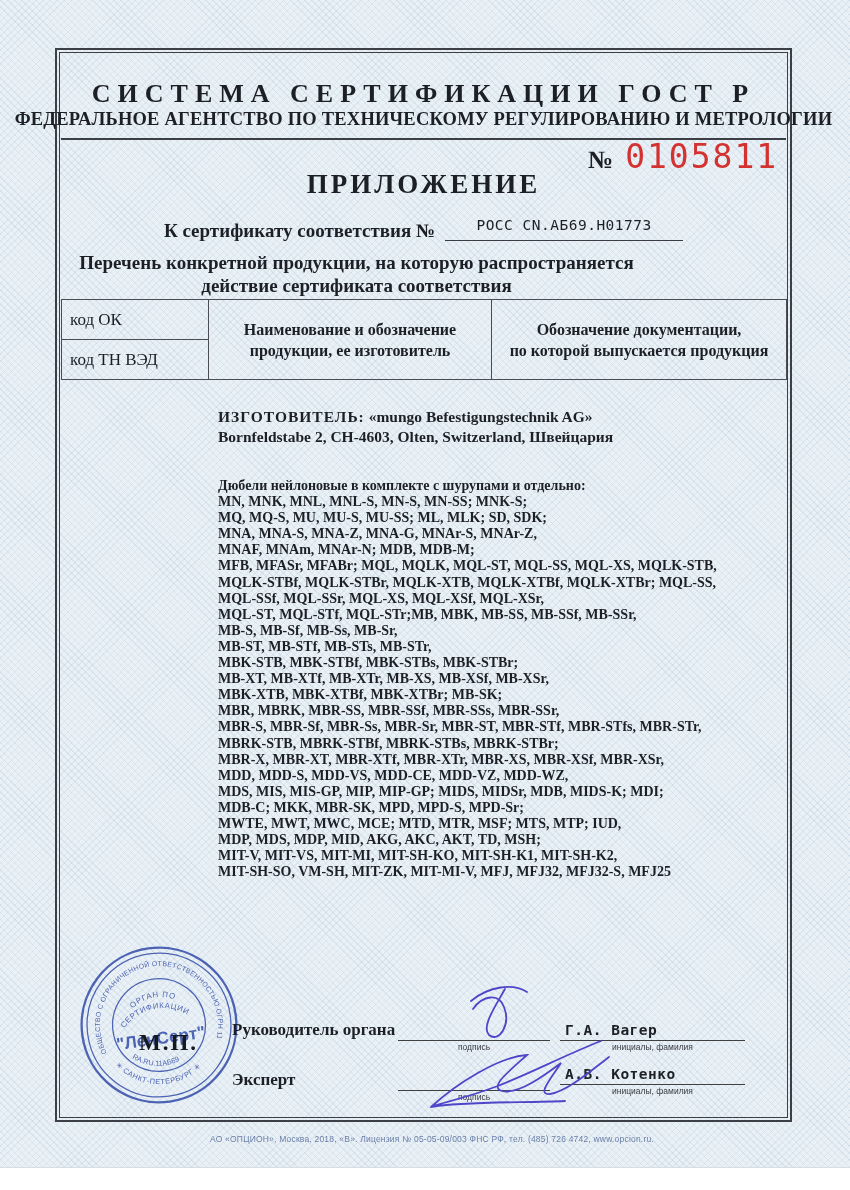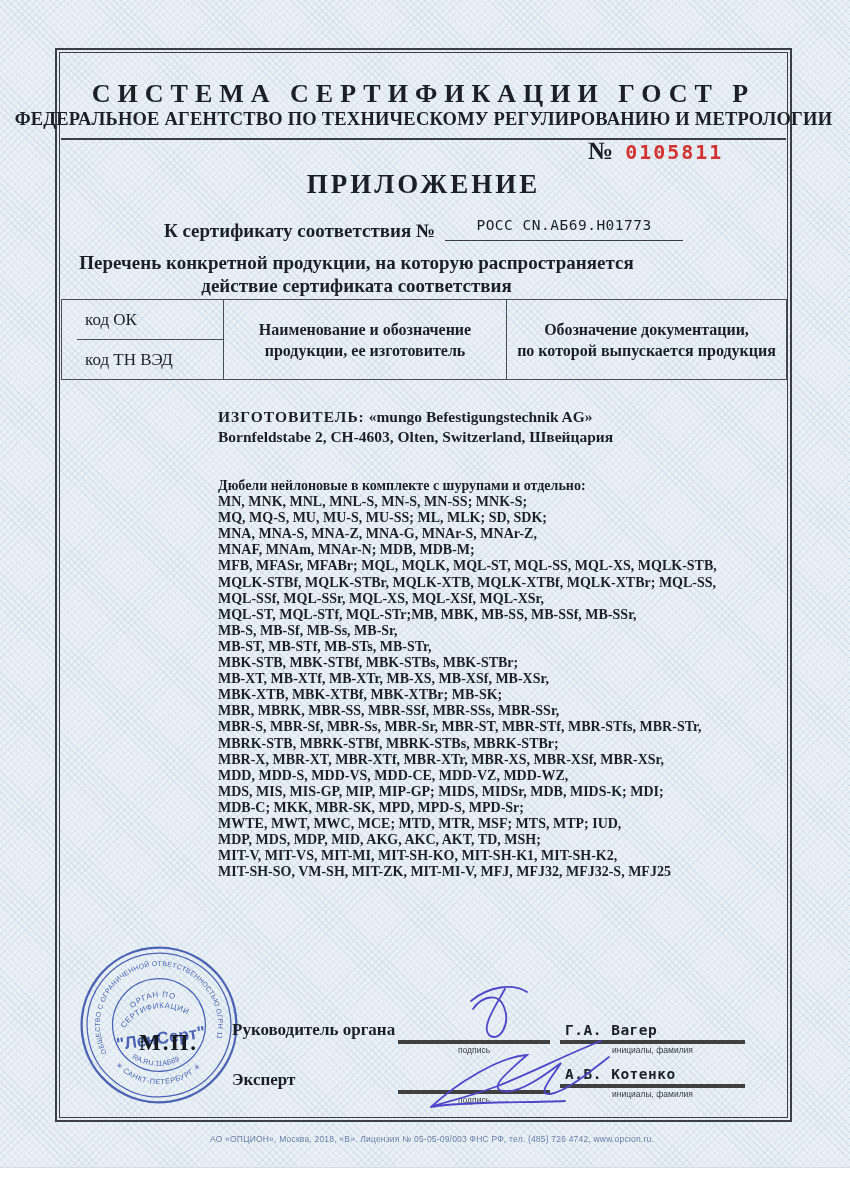--- a/index.html
+++ b/index.html
@@ -41,21 +41,21 @@
     display:flex;flex-direction:column;align-items:center;justify-content:center;margin-top:16px;
   }
   .hdr1{font-size:26px;font-weight:bold;letter-spacing:7px;white-space:nowrap;}
   .hdr2{font-size:18.5px;font-weight:bold;letter-spacing:0.2px;white-space:nowrap;}
   .doc-number{
     position:absolute;left:588px;top:137px;display:flex;align-items:baseline;gap:12px;
   }
   .doc-number .num-sign{font-size:25px;font-weight:bold;}
   .doc-number .num-value{
     font-family:"DejaVu Sans Mono","Liberation Mono",monospace;
-    font-size:20px;color:var(--accent-red);letter-spacing:2px;font-weight:bold;
+    font-size:33px;color:var(--accent-red);letter-spacing:2px;font-weight:normal;
   }
   .title{
     position:absolute;left:55px;top:169px;width:737px;text-align:center;
     font-size:27px;font-weight:bold;letter-spacing:3px;
   }
   .cert-row{
     position:absolute;left:55px;top:208px;width:737px;
     display:flex;justify-content:center;align-items:flex-end;gap:10px;
   }
   .cert-label{font-size:19px;font-weight:bold;}
@@ -66,41 +66,41 @@
   .cert-value{
     font-family:"DejaVu Sans Mono","Liberation Mono",monospace;
     font-size:14.5px;letter-spacing:0.5px;display:inline-block;transform:translateY(-3px);
   }
   .subtitle{
     position:absolute;left:55px;top:251px;width:603px;text-align:center;
     font-size:19px;font-weight:bold;line-height:23px;
   }
   .prod-table{
     position:absolute;left:61px;top:299px;width:726px;height:81px;
-    border:1.5px solid #4a4d54;display:grid;grid-template-columns:147px 283px 1fr;padding-left:15px;
+    border:1.5px solid #4a4d54;display:grid;grid-template-columns:147px 283px 1fr;
   }
   .pt-col1{border-right:1px solid #4a4d54;display:flex;flex-direction:column;}
   .pt-col1 .cell{flex:1;display:flex;align-items:center;padding-left:8px;font-size:17px;}
   .pt-col1 .cell:first-child{border-bottom:1px solid #4a4d54;}
   .pt-col2{border-right:1px solid #4a4d54;}
   .pt-col2,.pt-col3{
     display:flex;flex-direction:column;align-items:center;justify-content:center;
     font-size:16px;font-weight:bold;line-height:21px;text-align:center;
   }
   .content{position:absolute;left:218px;top:408px;width:560px;}
   .maker-line1{font-size:15.5px;font-weight:bold;}
   .maker-line1 .maker-label{letter-spacing:1px;font-weight:bold;}
   .maker-line2{font-size:15.5px;font-weight:bold;margin-top:2px;}
   .plist-intro{margin-top:32px;font-size:14px;font-weight:bold;line-height:16.1px;}
   .plist{font-size:14px;font-weight:bold;line-height:16.1px;}
   .stamp-wrap{position:absolute;left:68px;top:934px;width:182px;height:182px;transform:rotate(-8deg);}
   .stamp-wrap svg{width:100%;height:100%;opacity:.92;}
   .mp-label{position:absolute;left:139px;top:1030px;font-size:23px;font-weight:bold;letter-spacing:2px;color:#15181d;}
   .sig-role{position:absolute;font-size:17px;font-weight:bold;}
-  .sig-line{position:absolute;border-top:4px solid #404040;font-size:8.5px;color:#3a3d44;
+  .sig-line{position:absolute;border-top:1px solid #404040;font-size:8.5px;color:#3a3d44;
     text-align:center;padding-top:1px;font-family:"Liberation Sans","DejaVu Sans",sans-serif;}
   .sig-name{position:absolute;font-family:"DejaVu Sans Mono","Liberation Mono",monospace;
     font-size:14.5px;font-weight:bold;letter-spacing:0.5px;}
   .pen{position:absolute;left:405px;top:983px;width:270px;height:132px;}
   .pen path{stroke:var(--pen-blue);stroke-width:1.8;fill:none;stroke-linecap:round;}
   .footer{
     position:absolute;left:7px;top:1134px;width:850px;text-align:center;
     font-family:"Liberation Sans","DejaVu Sans",sans-serif;
     font-size:8.5px;color:var(--footer-blue);letter-spacing:0.2px;
   }

